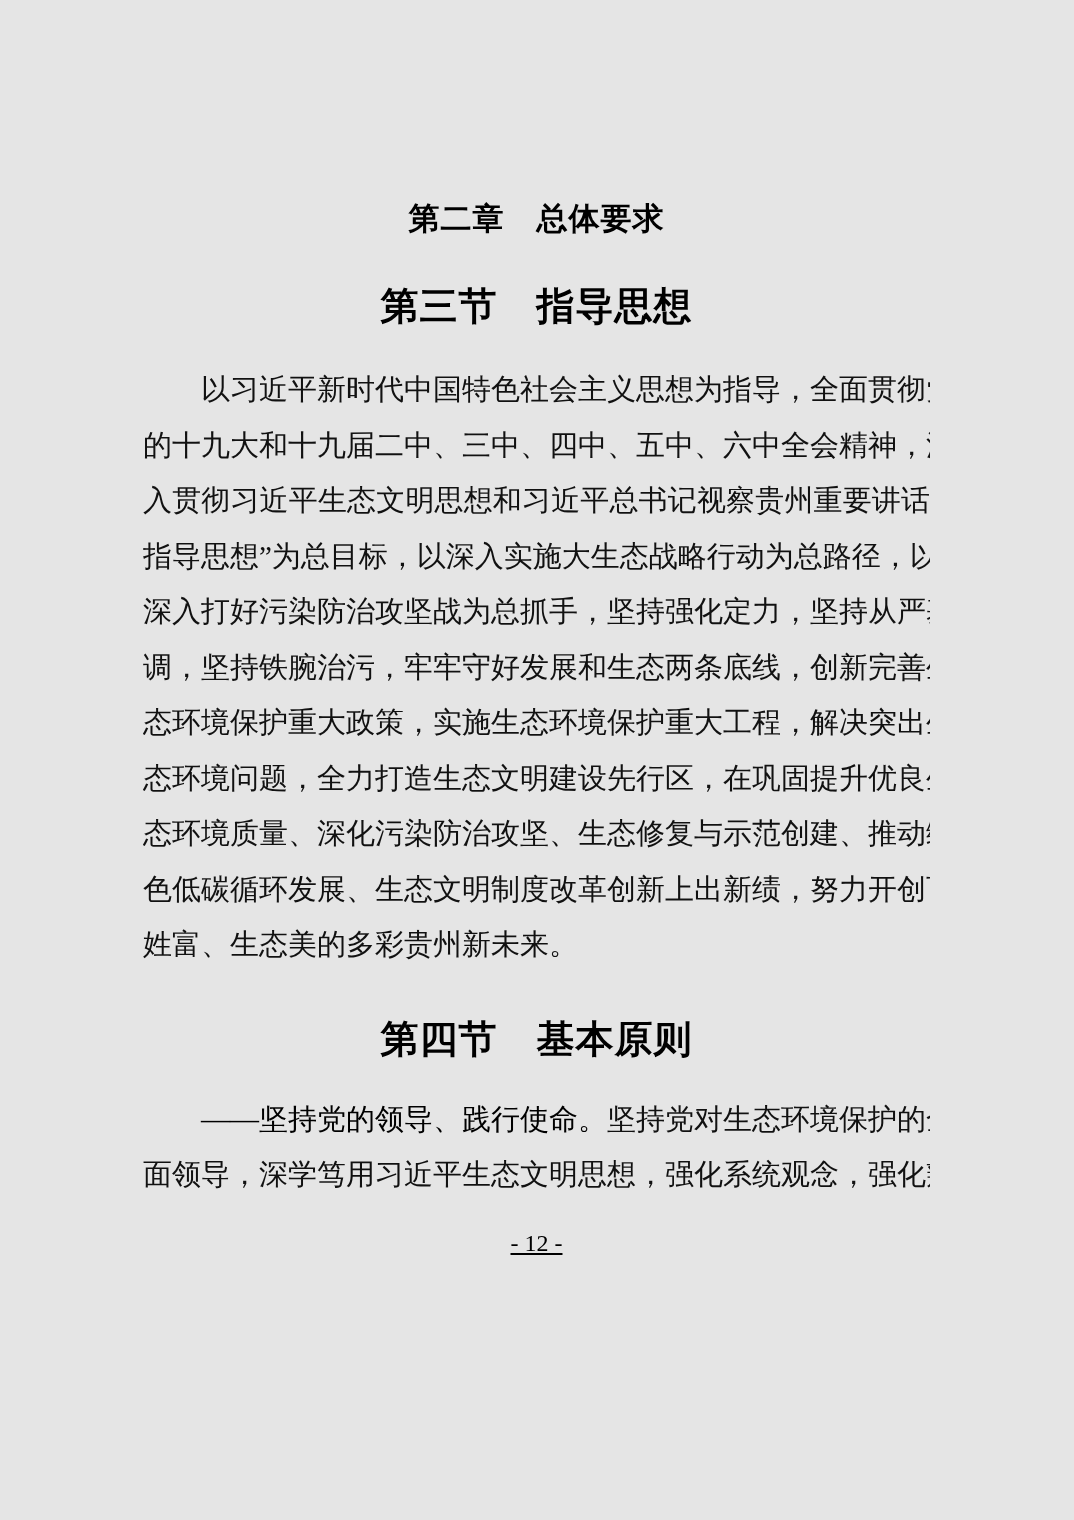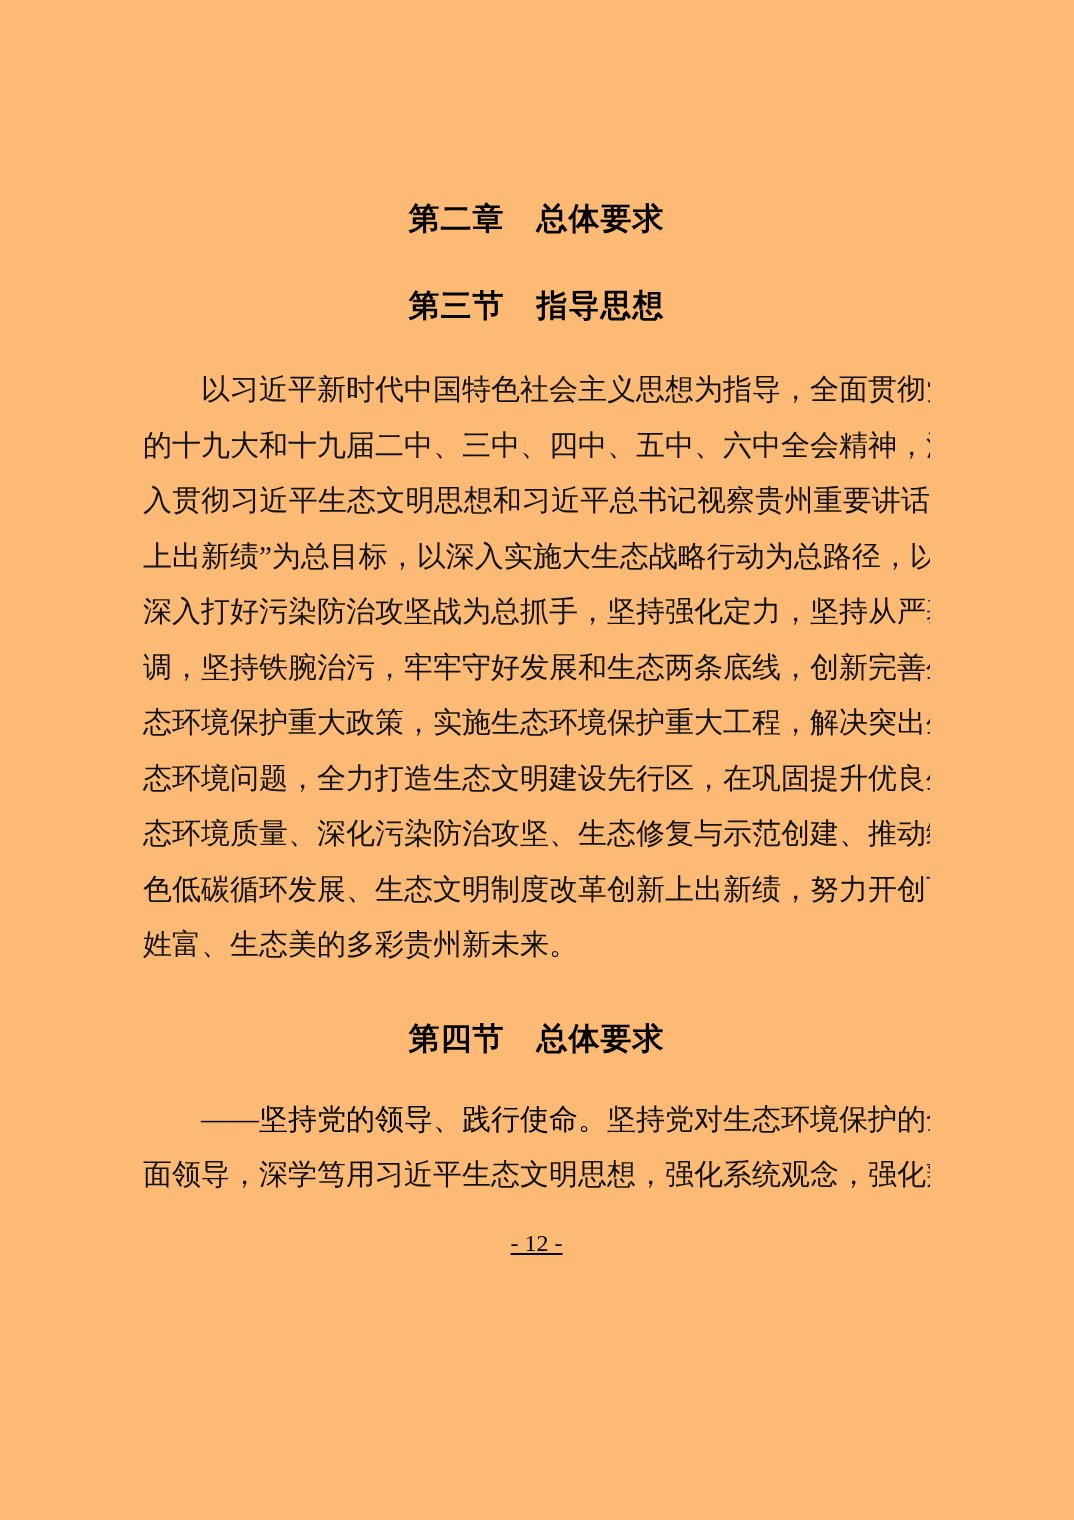--- a/index.html
+++ b/index.html
@@ -5,21 +5,21 @@
   html, body {
     margin: 0;
     padding: 0;
     background: #ffffff;
   }
   .page {
     position: relative;
     width: 1074px;
     height: 1520px;
     margin: 0 auto;
-    background: #fdba74;
+    background: #e5e5e5;
     color: #000000;
     overflow: hidden;
     font-family: "Liberation Serif", "DejaVu Serif", serif;
   }
   .content {
     padding: 0 144px 0 143px;
   }
   .chapter-heading {
     margin: 197px 0 0 0;
     text-align: center;
@@ -27,21 +27,21 @@
     font-weight: bold;
     font-size: 31px;
     line-height: 44px;
     letter-spacing: 1px;
   }
   .section-heading {
     margin: 0;
     text-align: center;
     font-family: "Liberation Serif", "DejaVu Serif", serif;
     font-weight: bold;
-    font-size: 31px;
+    font-size: 38px;
     line-height: 44px;
     letter-spacing: 1px;
   }
   .section-heading.first { margin-top: 43px; }
   .section-heading.second { margin-top: 44px; }
   .para {
     font-size: 29px;
     color: #111111;
   }
   .para.p1 { margin-top: 34px; }
@@ -83,31 +83,31 @@
   <div class="content">
 
     <h1 class="chapter-heading">第二章　总体要求</h1>
 
     <h2 class="section-heading first">第三节　指导思想</h2>
 
     <div class="para p1">
         <div class="line indent">以习近平新时代中国特色社会主义思想为指导，全面贯彻党</div>
         <div class="line">的十九大和十九届二中、三中、四中、五中、六中全会精神，深</div>
         <div class="line">入贯彻习近平生态文明思想和习近平总书记视察贵州重要讲话</div>
-        <div class="line">上出新绩”为总目标，以深入实施大生态战略行动为总路径，以</div>
+        <div class="line">指导思想”为总目标，以深入实施大生态战略行动为总路径，以</div>
         <div class="line">深入打好污染防治攻坚战为总抓手，坚持强化定力，坚持从严基</div>
         <div class="line">调，坚持铁腕治污，牢牢守好发展和生态两条底线，创新完善生</div>
         <div class="line">态环境保护重大政策，实施生态环境保护重大工程，解决突出生</div>
         <div class="line">态环境问题，全力打造生态文明建设先行区，在巩固提升优良生</div>
         <div class="line">态环境质量、深化污染防治攻坚、生态修复与示范创建、推动绿</div>
         <div class="line">色低碳循环发展、生态文明制度改革创新上出新绩，努力开创百</div>
         <div class="line short-last">姓富、生态美的多彩贵州新未来。</div>
       </div>
 
-    <h2 class="section-heading second">第四节　总体要求</h2>
+    <h2 class="section-heading second">第四节　基本原则</h2>
 
     <div class="para p2">
         <div class="line indent"><span class="lead-bold">——坚持党的领导、践行使命。</span><span>坚持党对生态环境保护的全</span></div>
         <div class="line">面领导，深学笃用习近平生态文明思想，强化系统观念，强化辩</div>
       </div>
 
     <div class="page-number">- 12 -</div>
 
   </div>
 </div>

